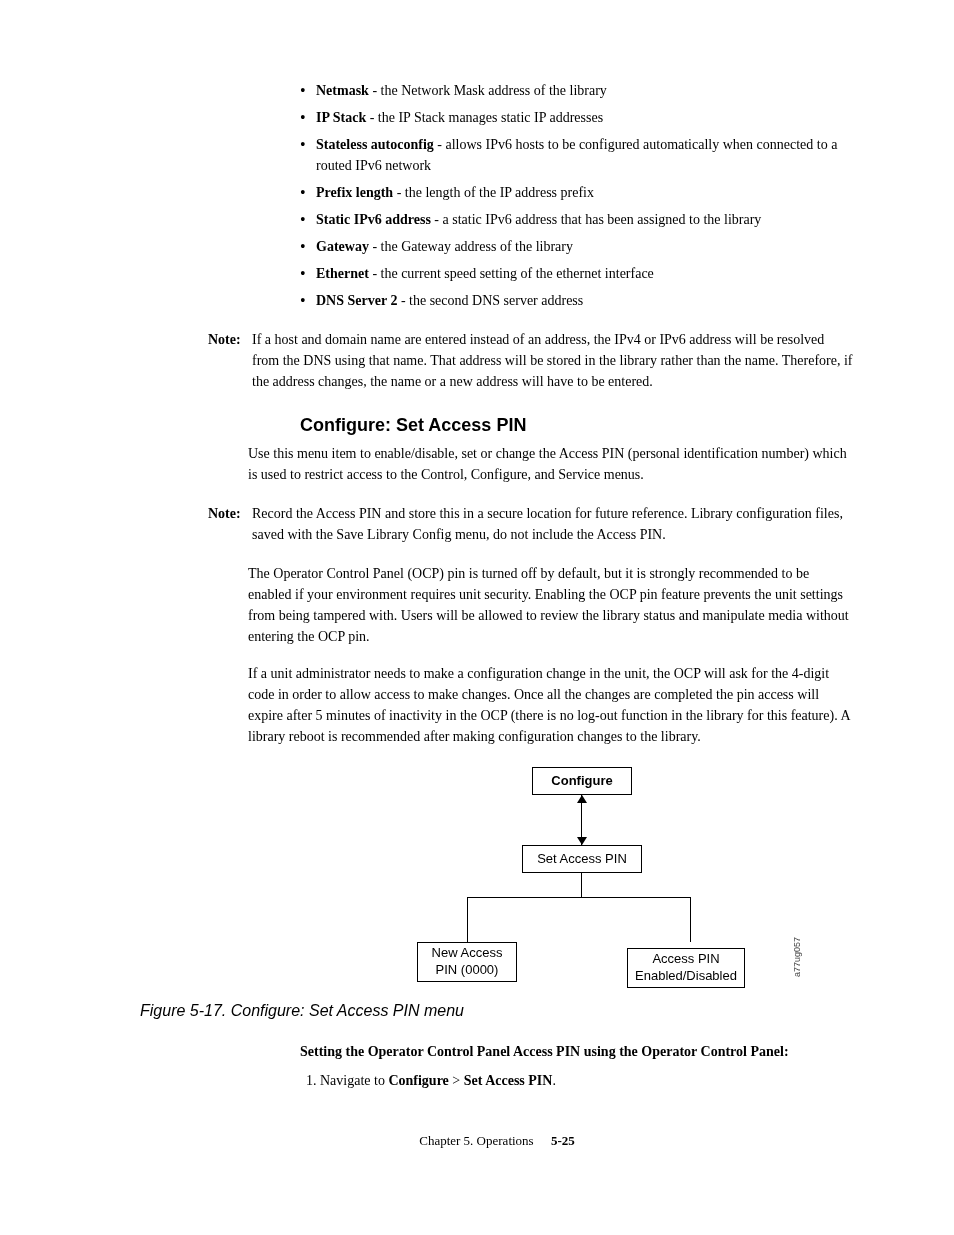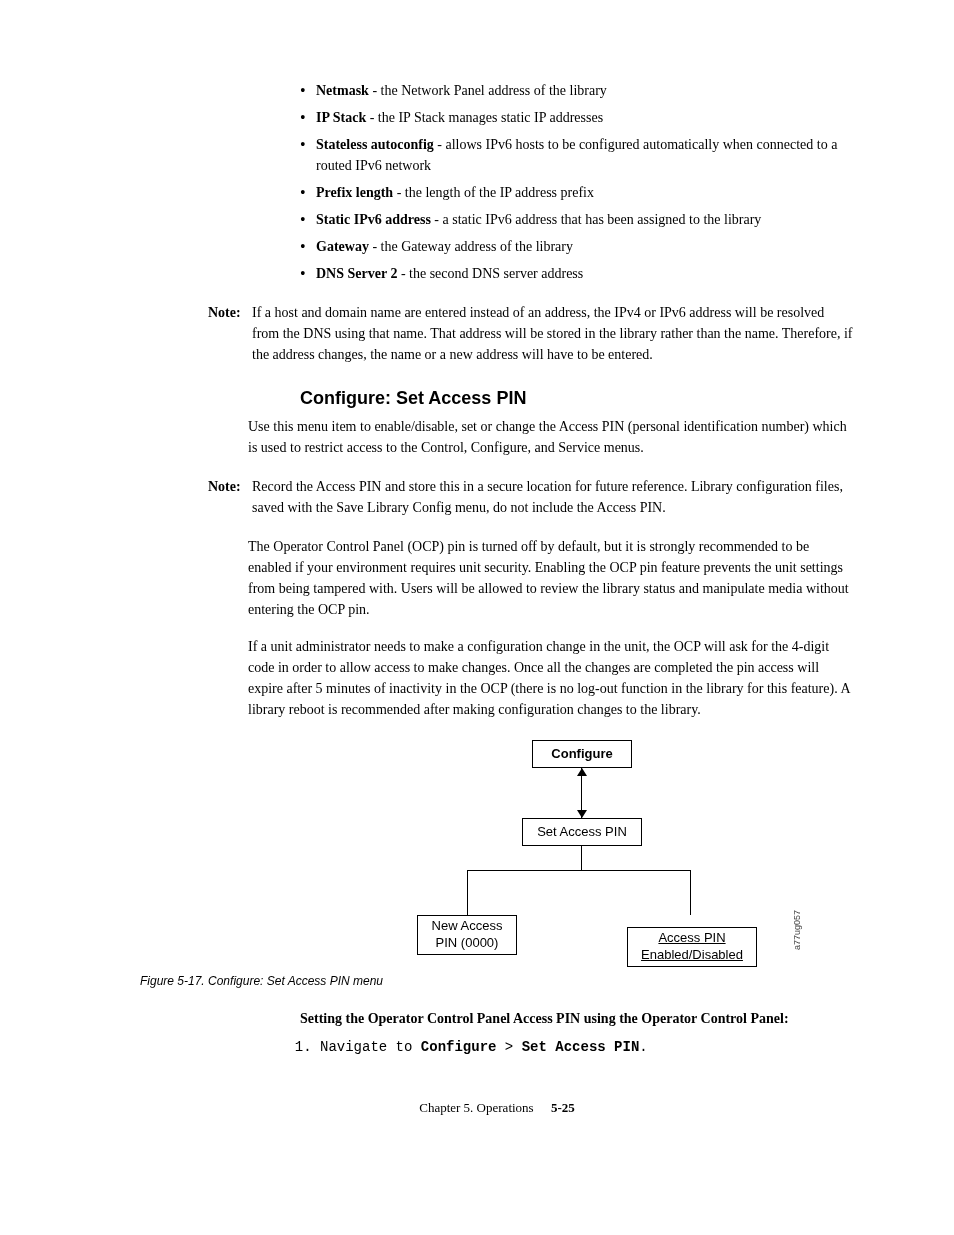--- a/index.html
+++ b/index.html
@@ -53,31 +53,30 @@
   p.body-para {
     margin: 0 0 16px 108px;
   }
   .figure-area {
     margin: 20px 0 10px 160px;
     text-align: left;
   }
   .figure-caption {
     font-family: Arial, Helvetica, sans-serif;
     font-style: italic;
-    font-size: 12px;
+    font-size: 16px;
     margin: 12px 0 18px 0;
   }
   .subheading {
     font-weight: bold;
     margin: 0 0 8px 160px;
   }
   ol.steps {
     margin: 0 0 28px 160px;
     padding-left: 20px;
-    font-family: Liberation Mono, monospace;
   }
   ol.steps li {
     margin-bottom: 4px;
   }
   .footer {
     text-align: center;
     font-size: 13px;
     margin-top: 40px;
   }
   .footer .pagenum {
@@ -100,21 +99,21 @@
     text-align: center;
     display: flex;
     align-items: center;
     justify-content: center;
     padding: 4px 10px;
     box-sizing: border-box;
   }
   .box-top { left: 155px; top: 0; width: 100px; height: 28px; font-weight: bold; }
   .box-mid { left: 145px; top: 78px; width: 120px; height: 28px; }
   .box-bl  { left: 40px;  top: 175px; width: 100px; height: 40px; line-height: 1.3; }
-  .box-br  { left: 250px; top: 187px; width: 130px; height: 40px; line-height: 1.3; text-decoration: underline; }
+  .box-br  { left: 250px; top: 181px; width: 118px; height: 40px; line-height: 1.3; }
   .vline { position: absolute; background: #000; }
   .vline.top { left: 204px; top: 28px; width: 1px; height: 50px; }
   .vline.stub { left: 204px; top: 106px; width: 1px; height: 24px; }
   .hline { position: absolute; background: #000; height: 1px; }
   .hline.branch { left: 90px; top: 130px; width: 224px; }
   .vline.bl { left: 90px; top: 130px; width: 1px; height: 45px; }
   .vline.br { left: 313px; top: 130px; width: 1px; height: 45px; }
   .arrowhead-up {
     position: absolute; left: 200px; top: 28px;
     width: 0; height: 0;
@@ -137,26 +136,27 @@
     font-size: 9px;
     transform: rotate(-90deg);
     transform-origin: right top;
     color: #444;
   }
 </style>
 </head>
 <body>
 
 <ul class="bullets">
-  <li><span class="bold">Netmask</span><span> - the Network Panel address of the library</span></li>
+  <li><span class="bold">Netmask</span><span> - the Network Mask address of the library</span></li>
   <li><span class="bold">IP Stack</span><span> - the IP Stack manages static IP addresses</span></li>
   <li><span class="bold">Stateless autoconfig</span><span> - allows IPv6 hosts to be configured automatically when connected to a routed IPv6 network</span></li>
   <li><span class="bold">Prefix length</span><span> - the length of the IP address prefix</span></li>
   <li><span class="bold">Static IPv6 address</span><span> - a static IPv6 address that has been assigned to the library</span></li>
   <li><span class="bold">Gateway</span><span> - the Gateway address of the library</span></li>
+  <li><span class="bold">Ethernet</span><span> - the current speed setting of the ethernet interface</span></li>
   <li><span class="bold">DNS Server 2</span><span> - the second DNS server address</span></li>
 </ul>
 
 <div class="note-block">
   <span class="note-label">Note:</span>
   <span class="note-text">If a host and domain name are entered instead of an address, the IPv4 or IPv6 address will be resolved from the DNS using that name. That address will be stored in the library rather than the name. Therefore, if the address changes, the name or a new address will have to be entered.</span>
 </div>
 
 <h2 class="section-heading">Configure: Set Access PIN</h2>
 <p class="body-para">Use this menu item to enable/disable, set or change the Access PIN (personal identification number) which is used to restrict access to the Control, Configure, and Service menus.</p>

